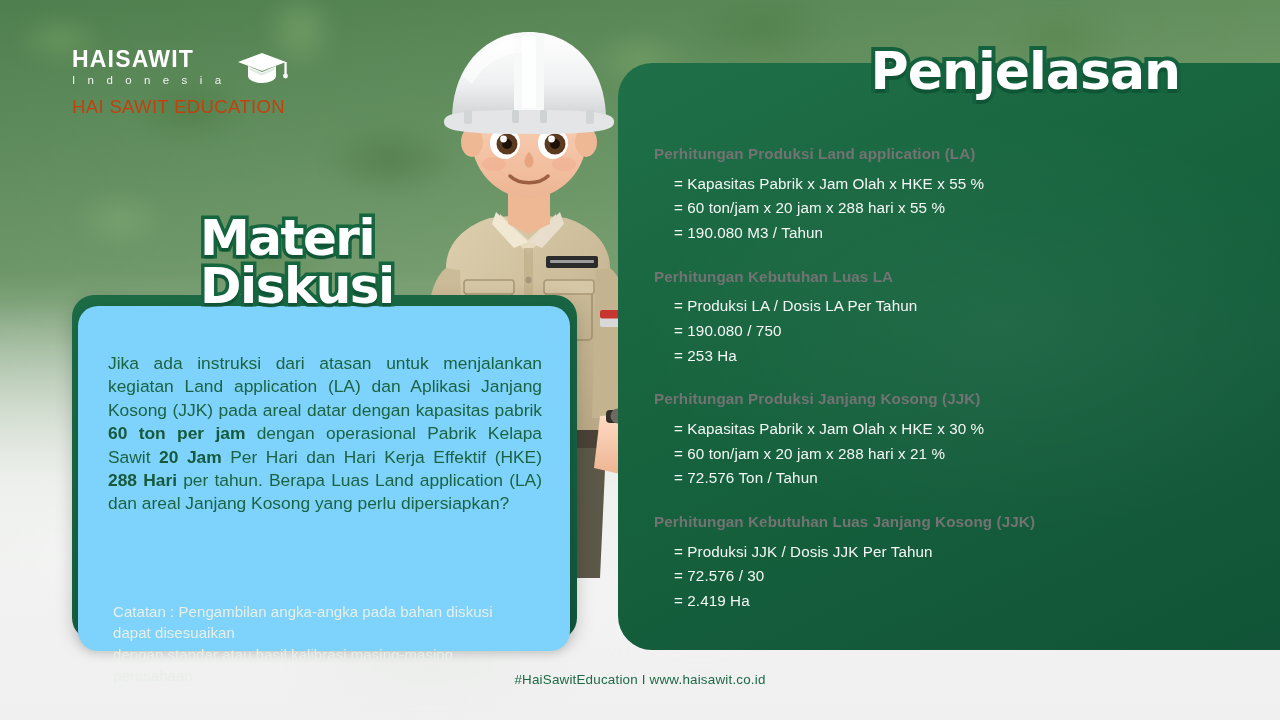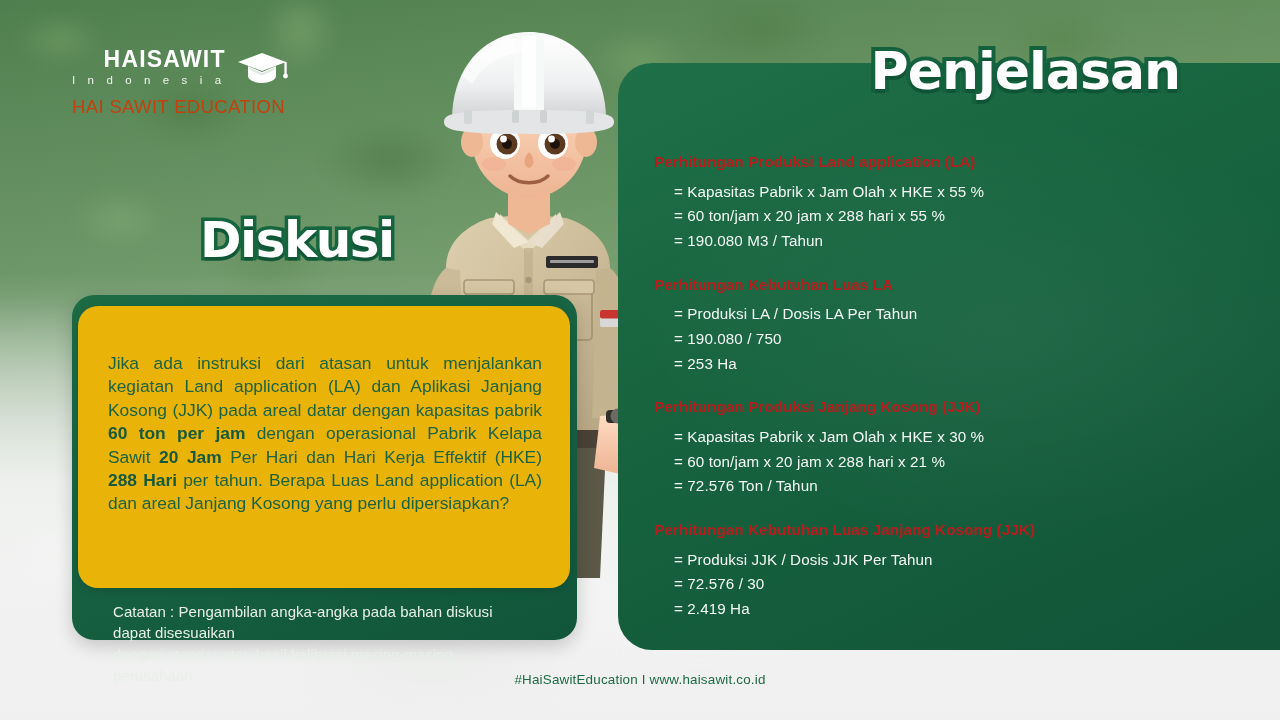--- a/index.html
+++ b/index.html
@@ -54,21 +54,21 @@
     opacity:.5; filter:blur(18px);
     background:
       radial-gradient(ellipse 260px 80px at 180px 120px, rgba(255,255,255,.9), transparent 70%),
       radial-gradient(ellipse 300px 70px at 700px 180px, rgba(250,250,250,.8), transparent 70%),
       radial-gradient(ellipse 240px 90px at 1100px 90px, rgba(236,238,236,.9), transparent 70%),
       radial-gradient(ellipse 200px 60px at 430px 230px, rgba(228,231,228,.8), transparent 70%);
   }
 
   
   .logo { position:absolute; left:72px; top:48px; width:320px; }
-  .logo-row { display:flex; align-items:center; gap:10px;text-align:right; }
+  .logo-row { display:flex; align-items:center; gap:10px; }
   .logo-word {
     font-size:23px; font-weight:700; color:#ffffff; letter-spacing:1.2px; line-height:1;
   }
   .logo-sub {
     font-size:11.5px; color:#f2f4f2; letter-spacing:4.6px; line-height:1.3; margin-top:2px;
   }
   .logo-cap { width:52px; height:36px; display:block; }
   .logo-tag {
     margin-top:8px; font-size:18.5px; color:#c2410c; letter-spacing:.35px; white-space:nowrap;
   }
@@ -78,22 +78,22 @@
   .mascot svg { display:block; }
 
   
   .left-panel {
     position:absolute; left:72px; top:295px; width:505px; height:345px;
     background:linear-gradient(160deg,#1d6b45 0%, #166040 55%, #11553a 100%);
     border-radius:22px;
     box-shadow:0 6px 18px rgba(0,0,0,.18);
   }
   .left-card {
-    position:absolute; left:78px; top:306px; width:492px; height:282px;
-    background:#eab308; border-radius:20px;
+    position:absolute; left:78px; top:306px; width:492px; height:345px;
+    background:#7dd3fc; border-radius:20px;
     box-shadow:0 3px 10px rgba(0,0,0,.12);
   }
   .left-card-text {
     position:absolute; left:30px; top:46px; width:434px;
     font-size:17.4px; line-height:1.345;
     color:#1c6342; text-align:justify; text-justify:inter-word;
   }
   .left-card-text b { font-weight:700; color:#17593c; }
 
   .footnote {
@@ -138,22 +138,22 @@
     color:#ffffff; letter-spacing:-1px;
     -webkit-text-stroke:8px #14613d;
     paint-order:stroke fill;
     text-shadow:0 4px 0 rgba(8,58,36,.3);
   }
 
   .calc { position:absolute; left:654px; top:144px; width:600px; z-index:5; }
   .calc-block { margin-bottom:21px; }
   .calc-block:last-child { margin-bottom:0; }
   .calc-head {
-    font-size:15.2px; font-weight:700; color:#b91c1c; line-height:1.3;
-    margin-bottom:8px; letter-spacing:.1px;margin-top:8px;
+    font-size:15.2px; font-weight:700; color:#737373; line-height:1.3;
+    margin-bottom:8px; letter-spacing:.1px;
   }
   .calc-line {
     font-size:15.2px; color:#f4f8f4; line-height:1.62; padding-left:20px;
     letter-spacing:.1px;
   }
 
   
   .footer {
     position:absolute; left:0; top:672px; width:1280px; text-align:center;
     font-size:13.4px; color:#1d6a45; letter-spacing:.2px;
@@ -324,18 +324,19 @@
   <div class="left-card">
     <div class="left-card-text" id="discussion-text"><span>Jika ada instruksi dari atasan untuk menjalankan kegiatan Land application (LA) dan Aplikasi Janjang Kosong (JJK) pada areal datar dengan kapasitas pabrik </span><b>60 ton per jam</b><span> dengan operasional Pabrik Kelapa Sawit </span><b>20 Jam</b><span> Per Hari dan Hari Kerja Effektif (HKE) </span><b>288 Hari</b><span> per tahun. Berapa Luas Land application (LA) dan areal Janjang Kosong yang perlu dipersiapkan?</span></div>
   </div>
 
   <div class="footnote">
     <div>Catatan : Pengambilan angka-angka pada bahan diskusi dapat disesuaikan</div>
     <div>dengan standar atau hasil kalibrasi masing-masing perusahaan</div>
   </div>
 
   <div class="materi">
+    <div class="l1">Materi</div>
     <div class="l2">Diskusi</div>
   </div>
 
   <div class="footer">#HaiSawitEducation I www.haisawit.co.id</div>
 
 </div>
 
 </body></html>

